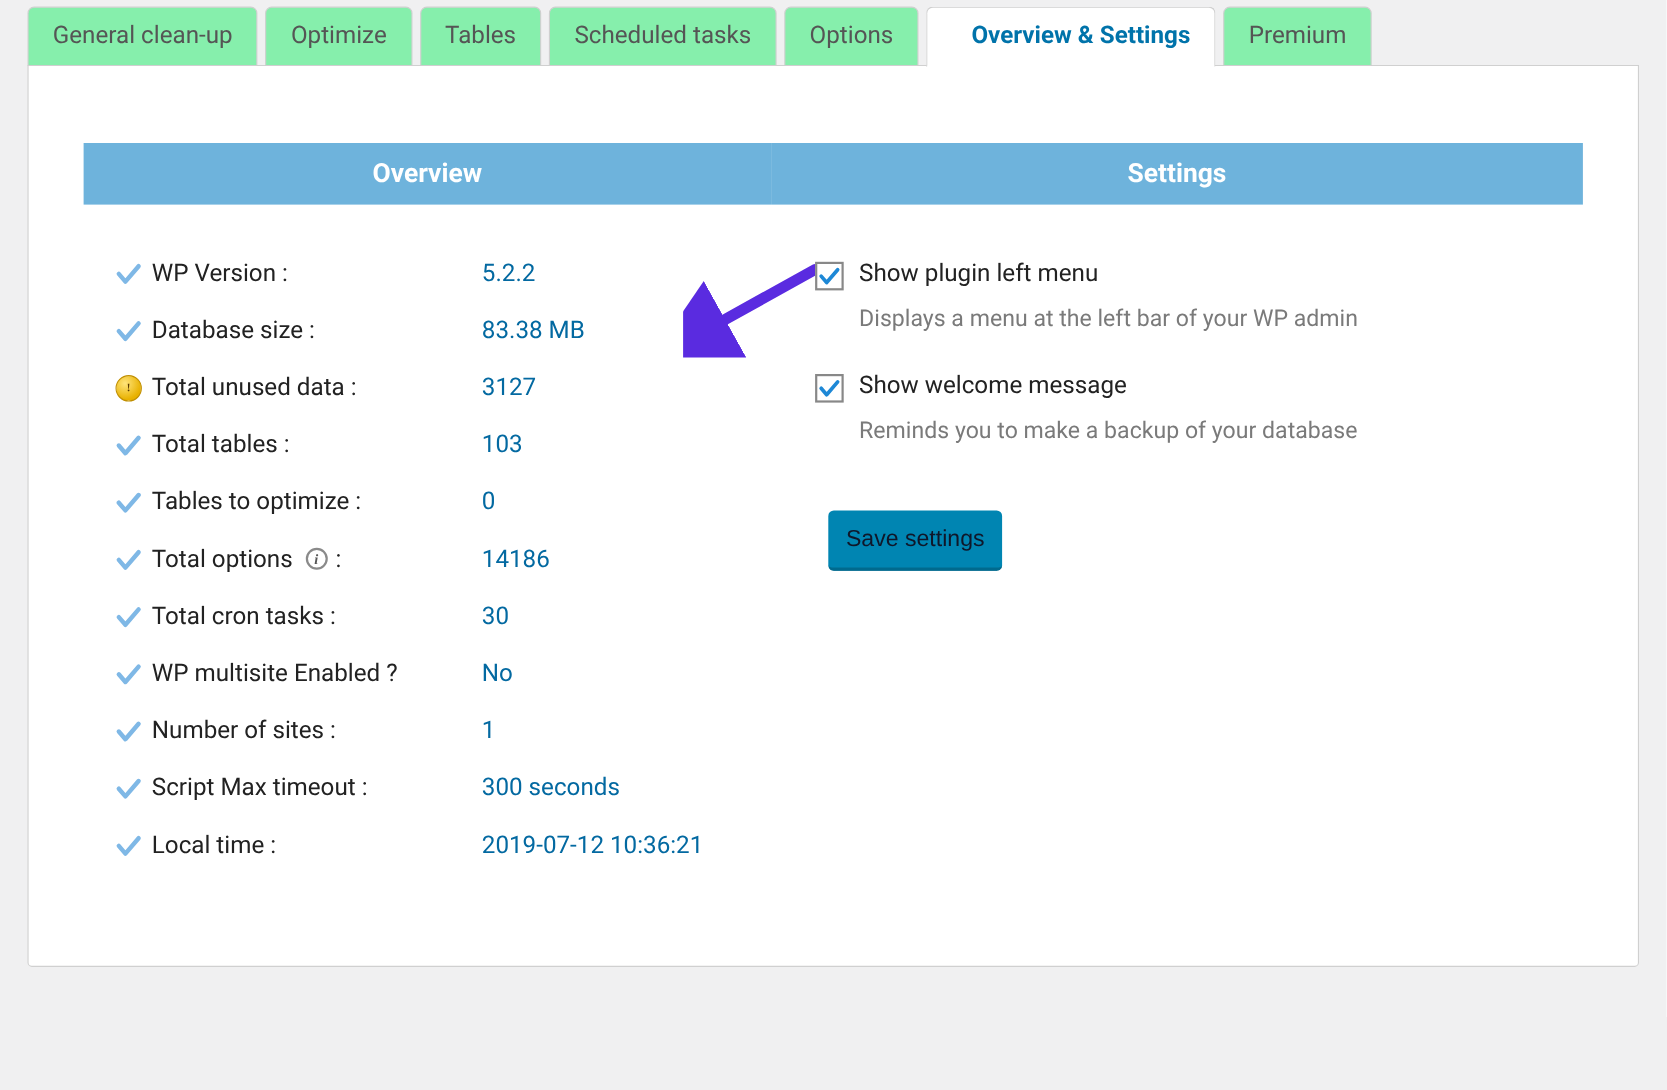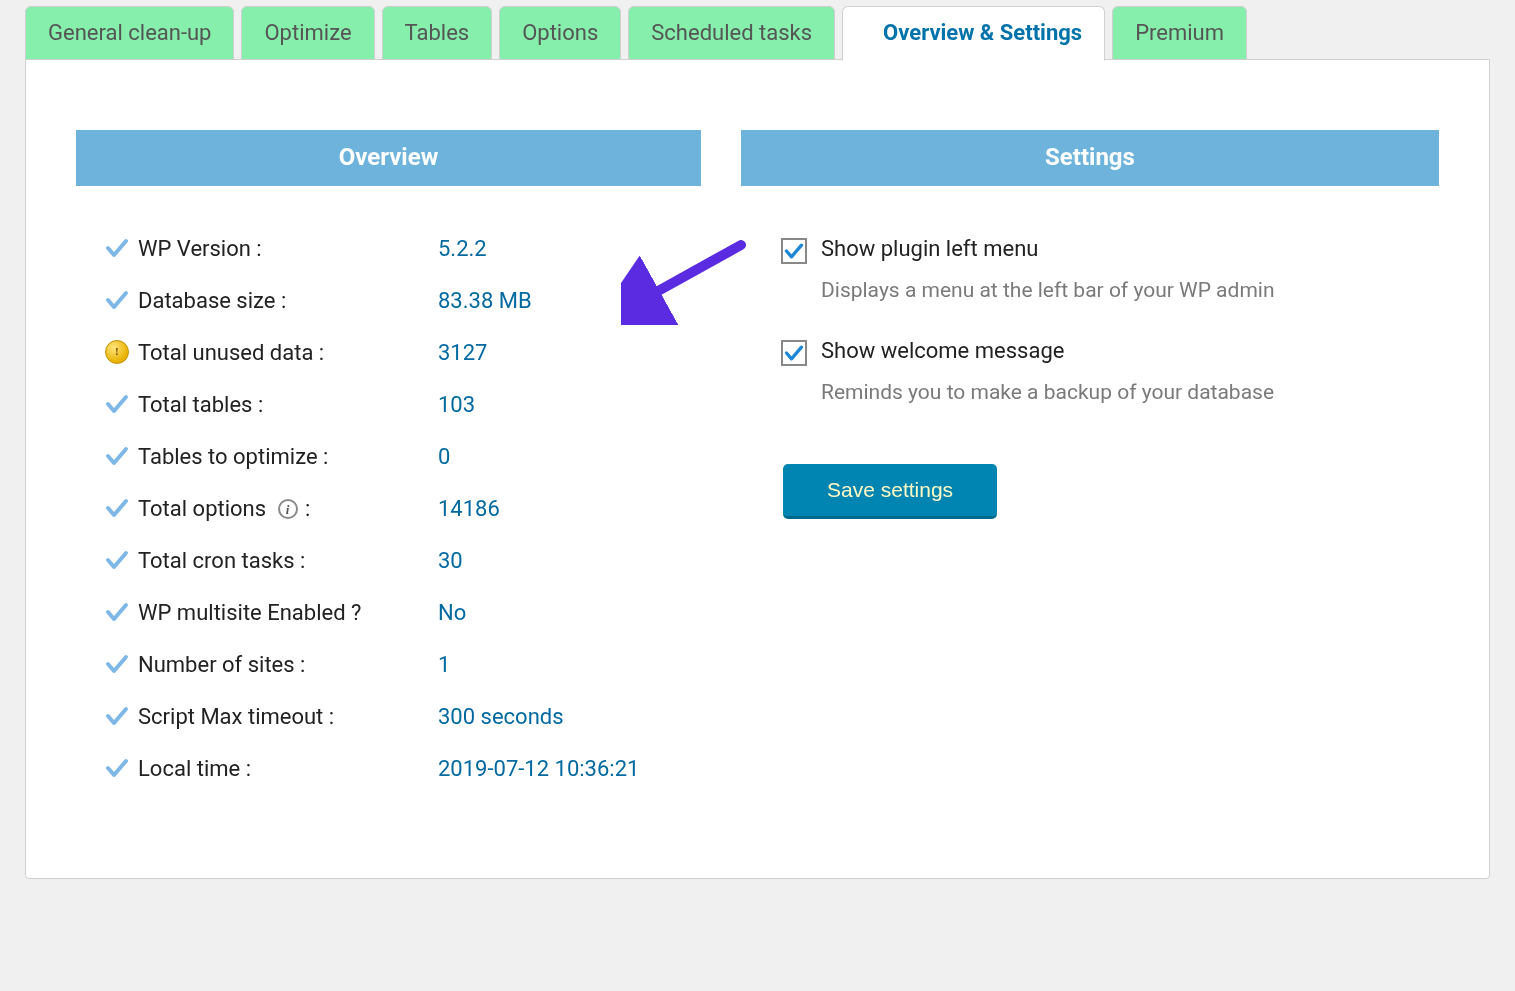--- a/index.html
+++ b/index.html
@@ -41,21 +41,20 @@
       margin-bottom: -1px;
       padding-left: 40px;
     }
     .panel {
       background: #fff;
       border: 1px solid #d0d0d0;
       border-top: 1px solid #d0d0d0;
       border-radius: 0 0 4px 4px;
       padding: 70px 50px 70px 50px;
       display: flex;
-      gap: 40px;
       position: relative;
       z-index: 1;
       margin-top: -1px;
     }
     .col {
       position: relative;
     }
     .col-overview { width: 625px; }
     .col-settings { flex: 1; }
     .card-header {
@@ -64,21 +63,21 @@
       font-weight: 700;
       font-size: 24px;
       text-align: center;
       padding: 13px 10px 15px 10px;
     }
     .list {
       padding: 50px 10px 0 20px;
     }
     .row {
       display: flex;
-      align-items: flex-start;
+      align-items: center;
       margin-bottom: 27px;
       font-size: 22px;
     }
     .icon-cell {
       width: 42px;
       display: flex;
       justify-content: center;
     }
     .label-cell {
       width: 300px;
@@ -159,42 +158,42 @@
     }
     .setting-desc {
       margin-left: 40px;
       margin-top: 14px;
       margin-bottom: 36px;
       color: #7a7a7a;
       font-size: 21px;
     }
     .save-btn {
       background: #0085b2;
-      color: #fef9c3;
+      color: #0f172a;
       border: none;
       border-bottom: 3px solid #006a8e;
       border-radius: 5px;
-      padding: 14px 44px;
+      padding: 14px 16px;
       font-size: 21px;
       cursor: pointer;
-      margin-left: 2px;
+      margin-left: 12px;
       margin-top: 24px;
     }
   </style>
 </head>
 <body>
 
 <div class="frame">
 
   <div class="tabs">
     <div class="tab">General clean-up</div>
     <div class="tab">Optimize</div>
     <div class="tab">Tables</div>
+    <div class="tab">Scheduled tasks</div>
     <div class="tab">Options</div>
-    <div class="tab">Scheduled tasks</div>
     <div class="tab active">Overview &amp; Settings</div>
     <div class="tab">Premium</div>
   </div>
 
   <div class="panel">
 
     <div class="col col-overview">
       <div class="card-header">Overview</div>
 
       <div class="list">

